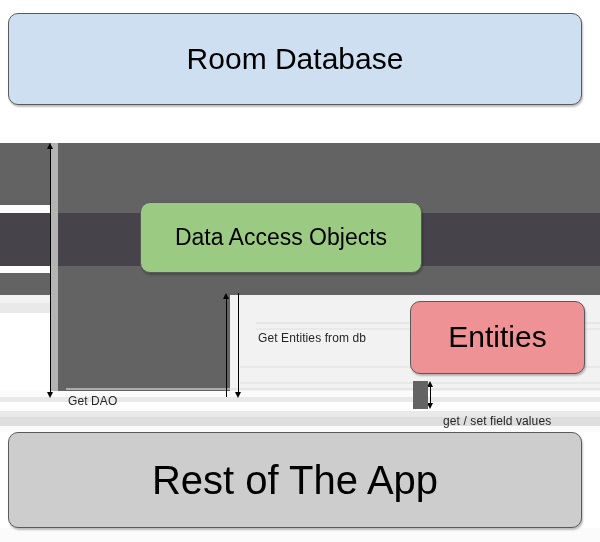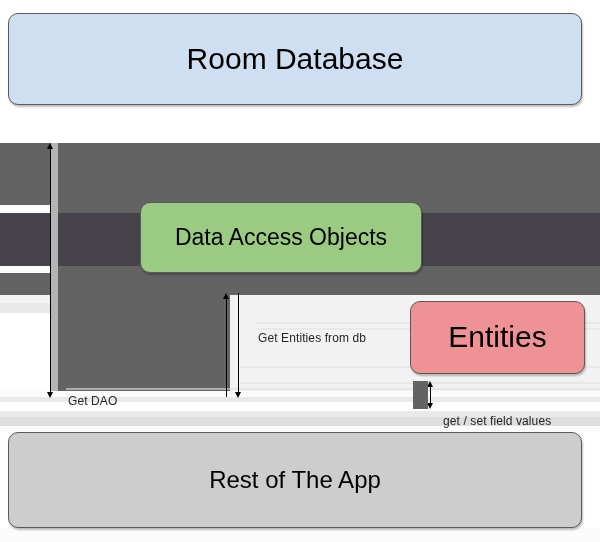--- a/index.html
+++ b/index.html
@@ -69,21 +69,21 @@
   #node-entities {
     left: 410px; top: 301px;
     width: 175px; height: 73px;
     background: #ef9295;
     font-size: 30px;
   }
   #node-app {
     left: 8px;  top: 432px;
     width: 574px; height: 96px;
     background: #cdcdcd;
-    font-size: 24px;
+    font-size: 40px;
   }
 
   
   .conn {
     position: absolute;
     pointer-events: none;
   }
   .vline {
     position: absolute;
     width: 0;

